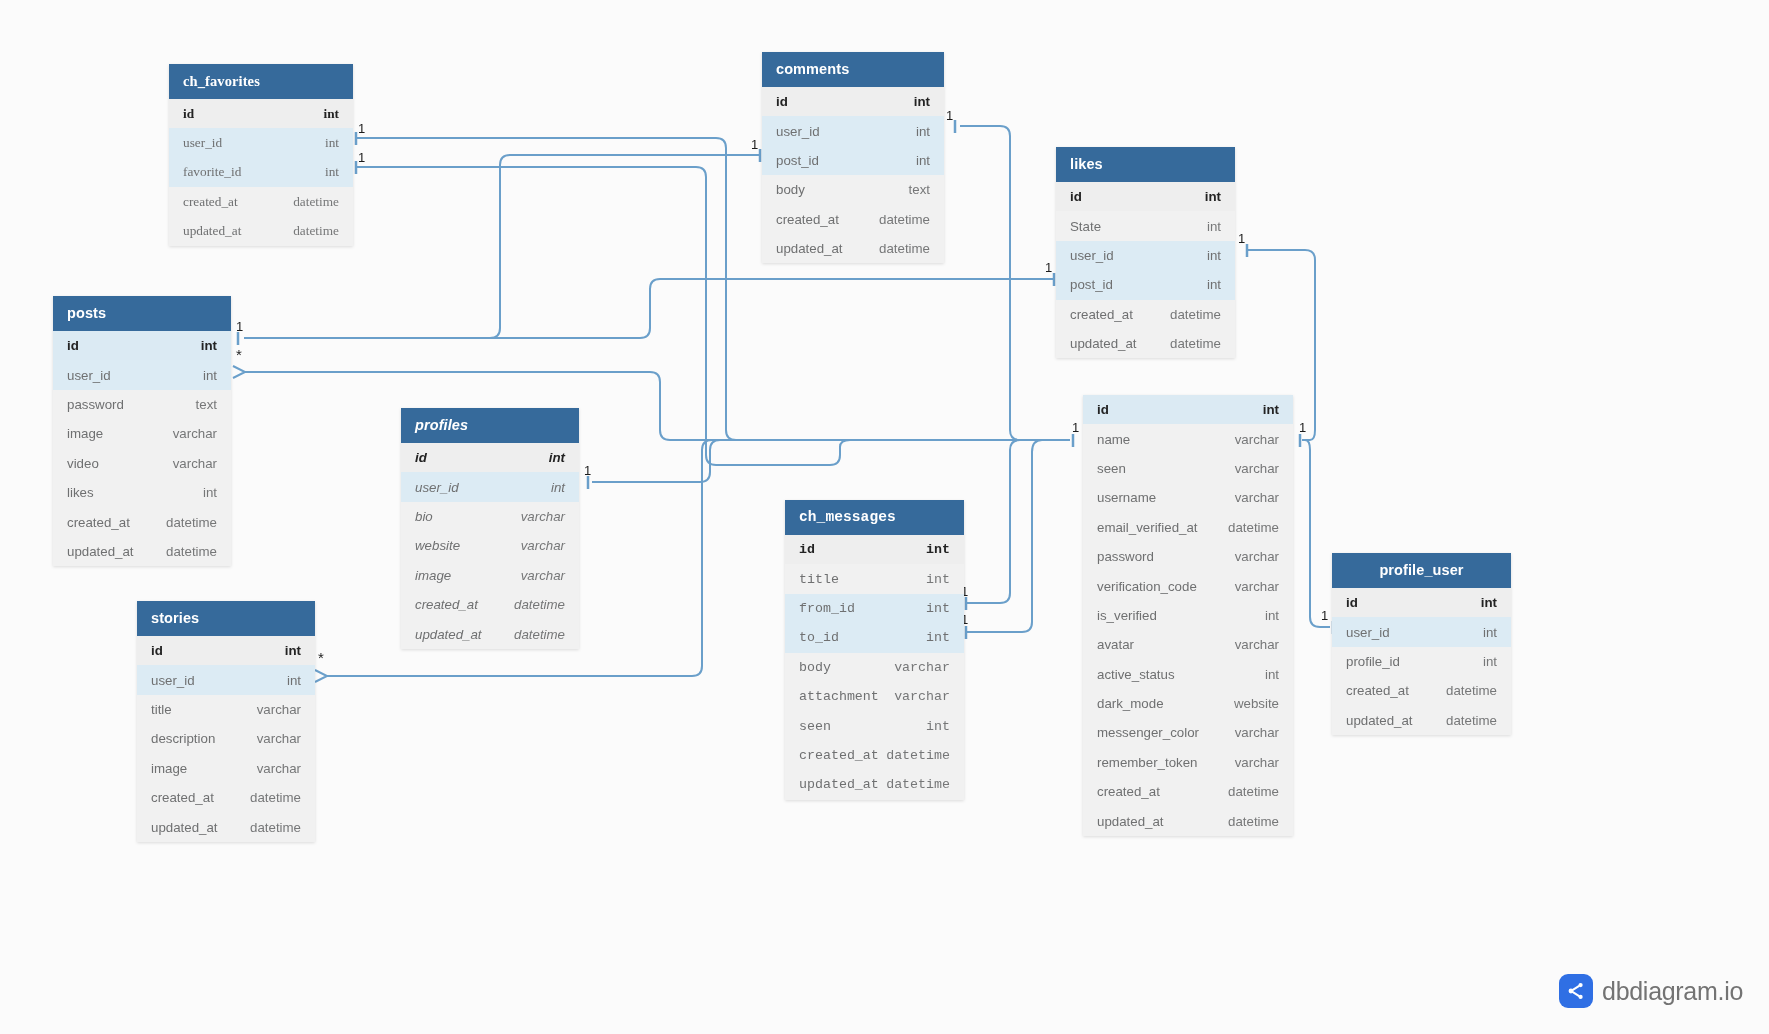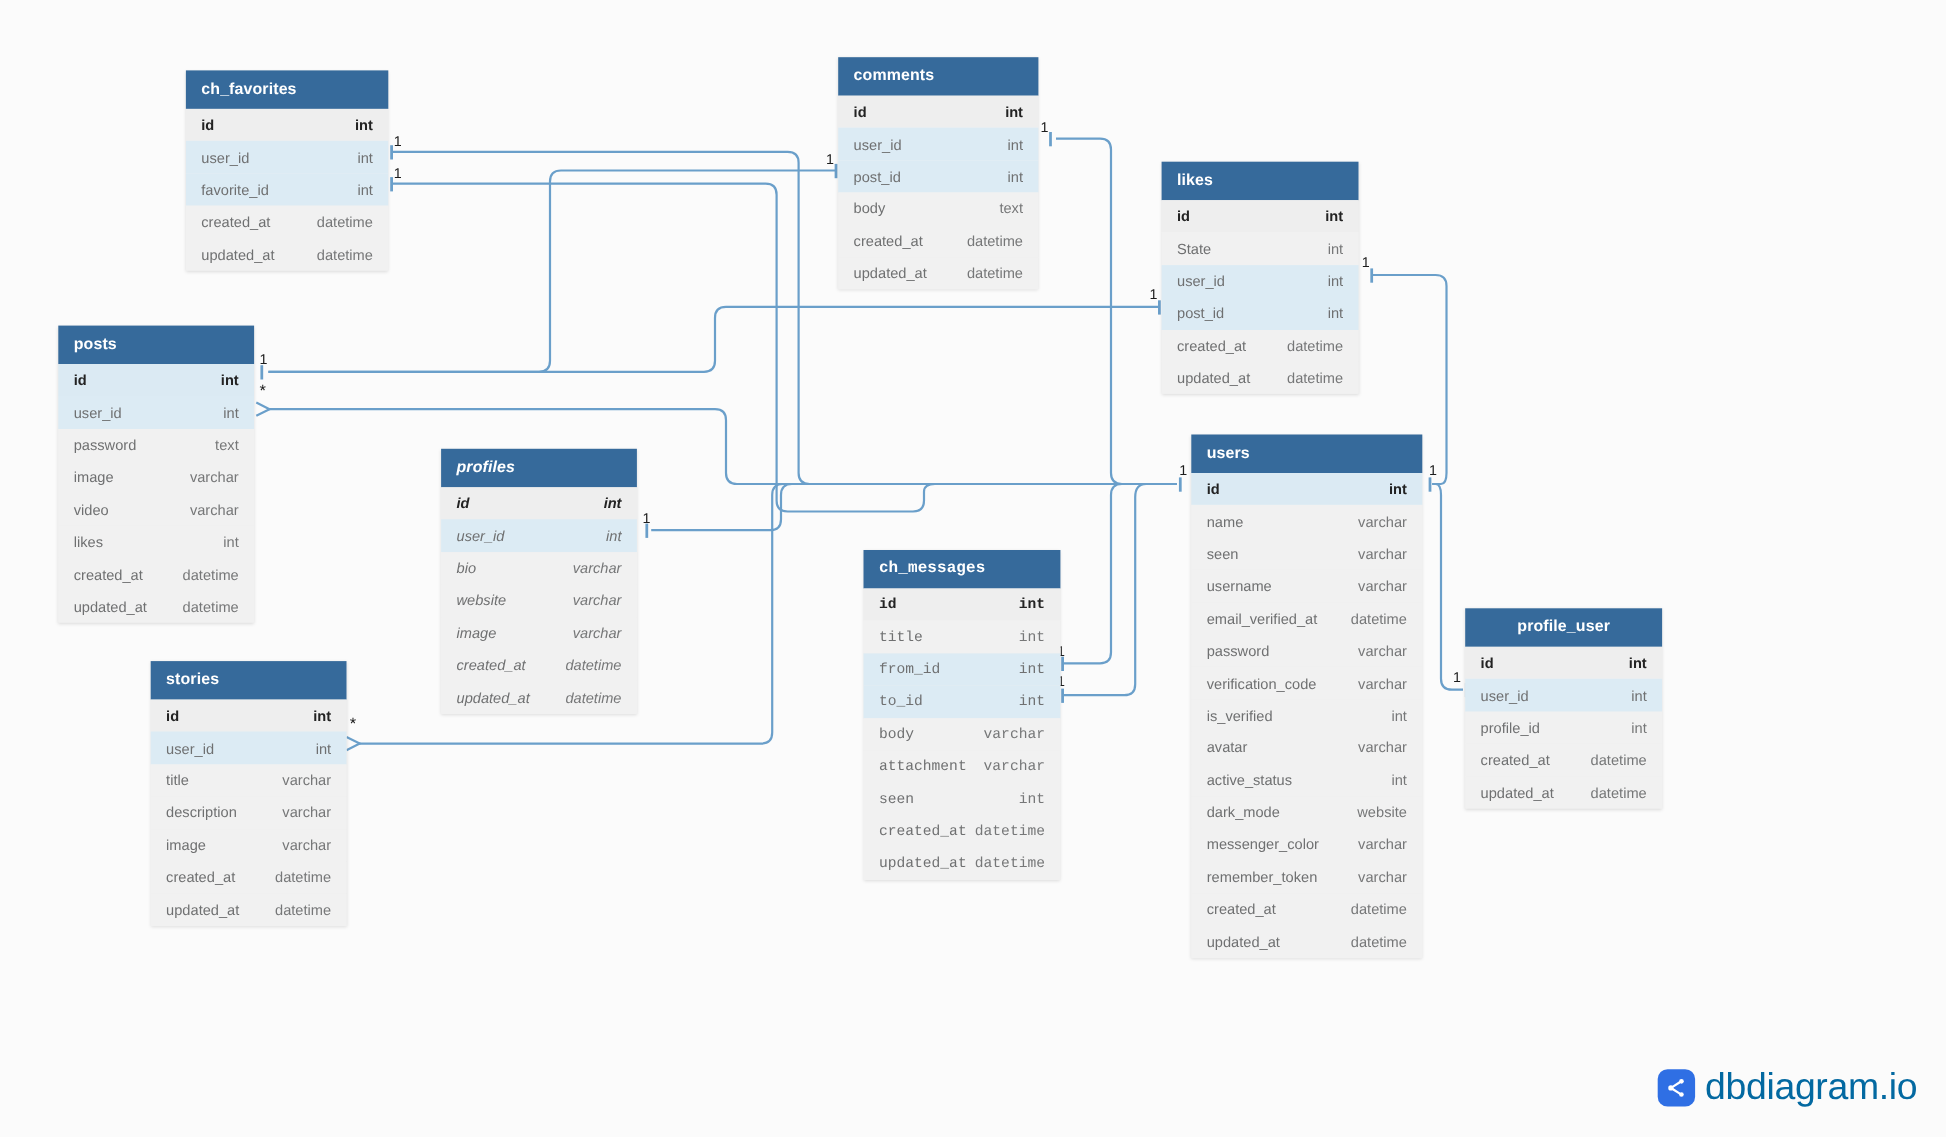--- a/index.html
+++ b/index.html
@@ -56,21 +56,21 @@
     position: absolute;
     right: 26px; bottom: 26px;
     display: flex; align-items: center; gap: 9px;
     z-index: 20;
   }
   .logo-mark {
     width: 34px; height: 34px; border-radius: 9px;
     background: #2f6fe4;
     display: flex; align-items: center; justify-content: center;
   }
-  .logo-text { font-size: 34px; color: #0369a1; letter-spacing: -0.3px; font-family: "Liberation Sans", sans-serif; }
+  .logo-text { font-size: 25px; color: #737373; letter-spacing: -0.3px; font-family: "Liberation Sans", sans-serif; }
 </style>
 </head>
 <body>
 
 <div id="canvas">
 
   <svg class="rel-layer" viewBox="0 0 1769 1034">
     <g>
 
       <path d="M356 138 L716 138 Q726 138 726 148 L726 430 Q726 440 736 440 L1070 440"></path>
@@ -130,21 +130,21 @@
         <text x="1072" y="432" class="card">1</text>
         <text x="1299" y="432" class="card">1</text>
         <text x="961" y="596" class="card">1</text>
         <text x="961" y="624" class="card">1</text>
         <text x="1321" y="620" class="card">1</text>
         <text x="318" y="663" class="card-star">*</text>
       </g>
   </svg>
 
   <div id="tables-root">
-      <div class="table" style="left: 169px; top: 64px; width: 184px;">
+      <div class="table" style="left: 169px; top: 64px; width: 184px; font-family: Liberation Serif, serif;">
         <div class="tbl-header">ch_favorites</div>
         <div class="row pk">
           <span class="fname">id</span>
           <span class="ftype">int</span>
         </div>
         <div class="row hl">
           <span class="fname">user_id</span>
           <span class="ftype">int</span>
         </div>
         <div class="row hl">
@@ -274,21 +274,20 @@
         <div class="row">
           <span class="fname">created_at</span>
           <span class="ftype">datetime</span>
         </div>
         <div class="row">
           <span class="fname">updated_at</span>
           <span class="ftype">datetime</span>
         </div>
       </div>
       <div class="table" style="left: 1083px; top: 395px; width: 210px;">
-        <div class="tbl-header">users</div>
         <div class="row pk hl">
           <span class="fname">id</span>
           <span class="ftype">int</span>
         </div>
         <div class="row">
           <span class="fname">name</span>
           <span class="ftype">varchar</span>
         </div>
         <div class="row">
           <span class="fname">seen</span>

